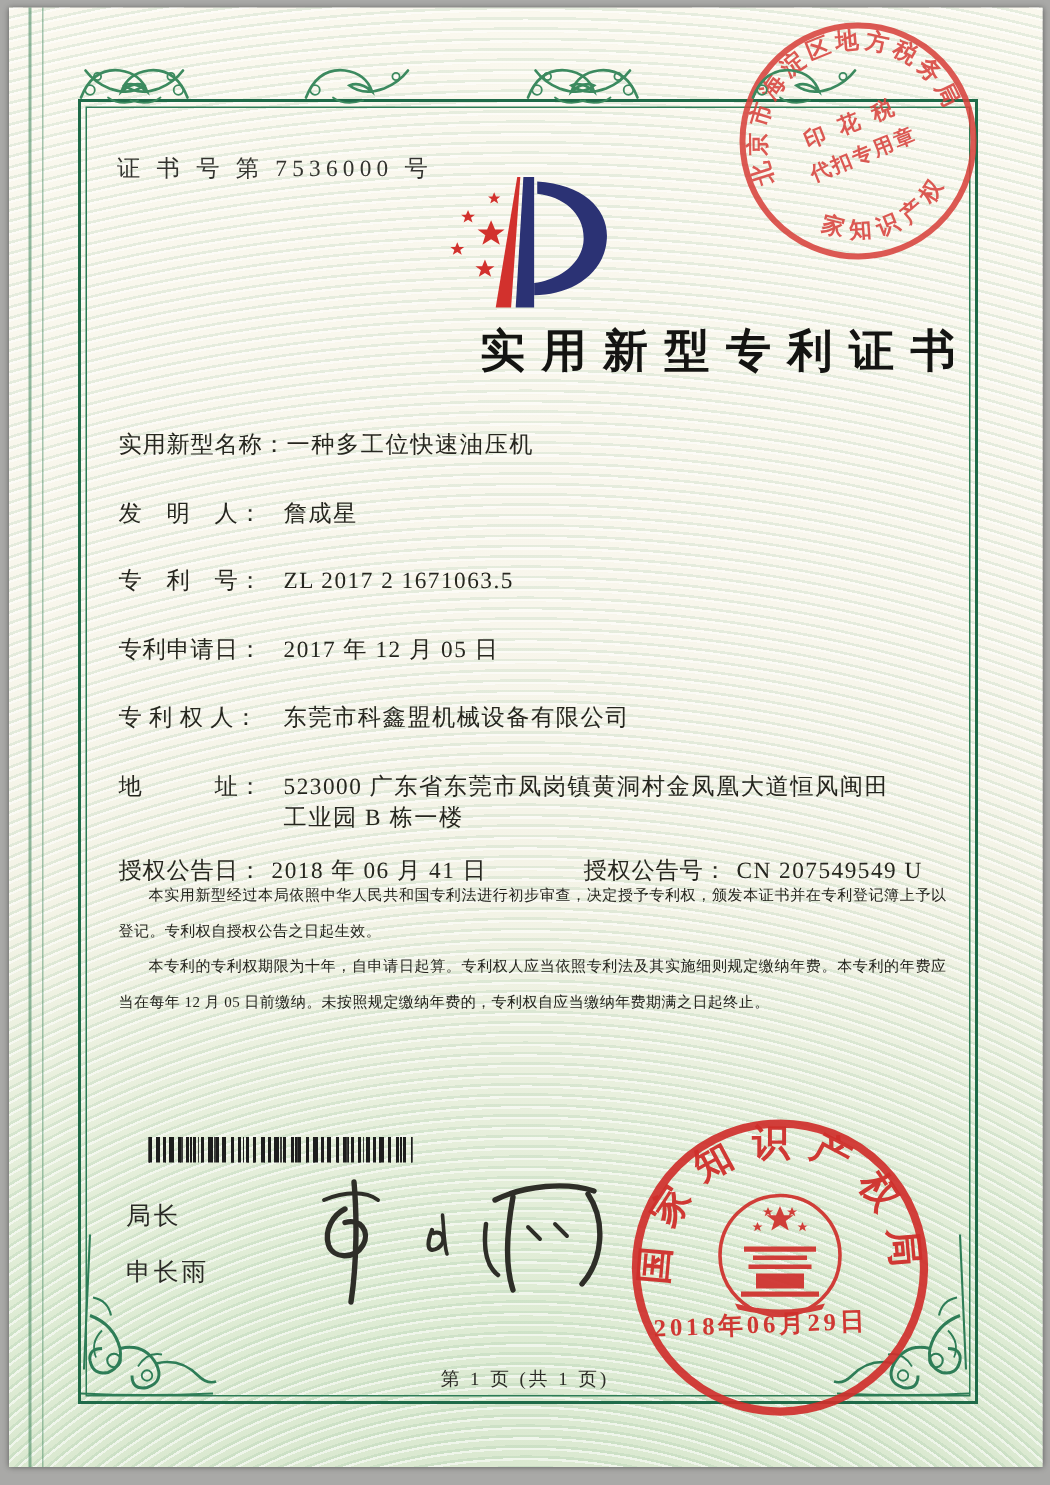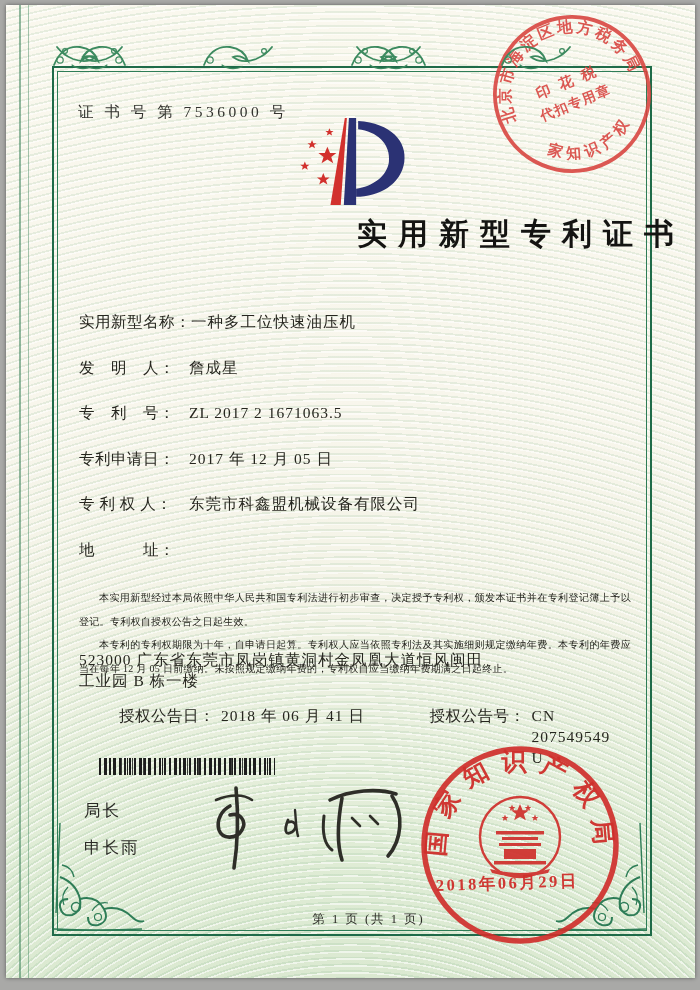--- a/index.html
+++ b/index.html
@@ -29,36 +29,36 @@
     pointer-events:none;
   }
   .cert-border{
     position:absolute;left:46px;top:61px;width:596px;height:866px;
     border:2.5px solid #1f6b49;
   }
   .cert-border .inner-line{
     position:absolute;inset:3px;
     border:1px solid #2e7d57;
   }
-  .content{position:absolute;left:46px;top:61px;width:596px;height:642px;z-index:3;color:#26261f;padding-left:37px;}
+  .content{position:absolute;left:46px;top:61px;width:596px;height:642px;z-index:3;color:#26261f;}
   .cert-no{
     position:absolute;left:26px;top:36px;
     font-size:15.5px;letter-spacing:3.5px;color:#33332f;
   }
   .logo{position:absolute;left:218px;top:44px;width:164px;height:104px;}
   .title{
     position:absolute;left:0;right:0;top:148px;text-align:right;
     font-size:30px;font-weight:600;letter-spacing:11px;color:#141412;
   }
-  .fields{position:absolute;left:27px;top:245px;width:548px;font-size:15.5px;}
+  .fields{position:absolute;left:27px;top:220px;width:548px;font-size:15.5px;}
   .frow{display:flex;margin-bottom:24.5px;line-height:21px;}
   .frow .lab{flex:0 0 110px;letter-spacing:.5px;white-space:pre;}
   .frow .val{flex:1;letter-spacing:1px;white-space:pre-line;}
   .grant-row{display:flex;font-size:15.5px;line-height:21px;}
-  .grant-row .pair{display:flex;margin-left:40px;}
+  .grant-row .pair{display:flex;}
   .grant-row .pair.left{width:310px;}
   .grant-row .lab{letter-spacing:.5px;white-space:pre;}
   .grant-row .val{letter-spacing:1px;margin-left:6px;}
   .body-text{
     position:absolute;left:27px;top:520px;width:552px;
     font-size:10px;line-height:23.5px;text-align:justify;
     color:#23231d;letter-spacing:.3px;
   }
   .body-text p{margin:0;text-indent:2em;}
   .barcode{
@@ -169,21 +169,21 @@
         <span class="val">ZL 2017 2 1671063.5</span>
       </div>
       <div class="frow">
         <span class="lab">专利申请日：</span>
         <span class="val">2017 年 12 月 05 日</span>
       </div>
       <div class="frow">
         <span class="lab">专 利 权 人：</span>
         <span class="val">东莞市科鑫盟机械设备有限公司</span>
       </div>
-      <div class="frow" style="margin-bottom:14px;flex-direction:column;">
+      <div class="frow" style="margin-bottom:14px;">
         <span class="lab">地　　　址：</span>
         <span class="val">523000 广东省东莞市凤岗镇黄洞村金凤凰大道恒风闽田
 工业园 B 栋一楼</span>
       </div>
       <div class="grant-row">
         <span class="pair left">
           <span class="lab">授权公告日：</span>
           <span class="val">2018 年 06 月 41 日</span>
         </span>
         <span class="pair">

